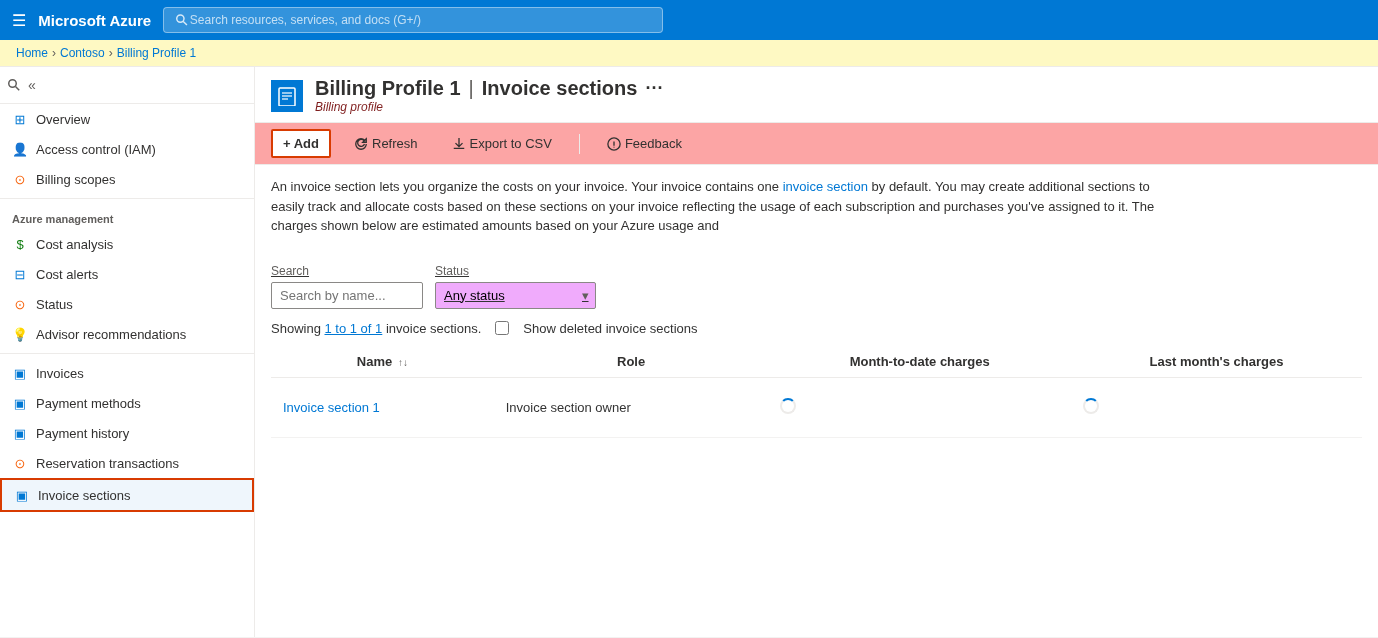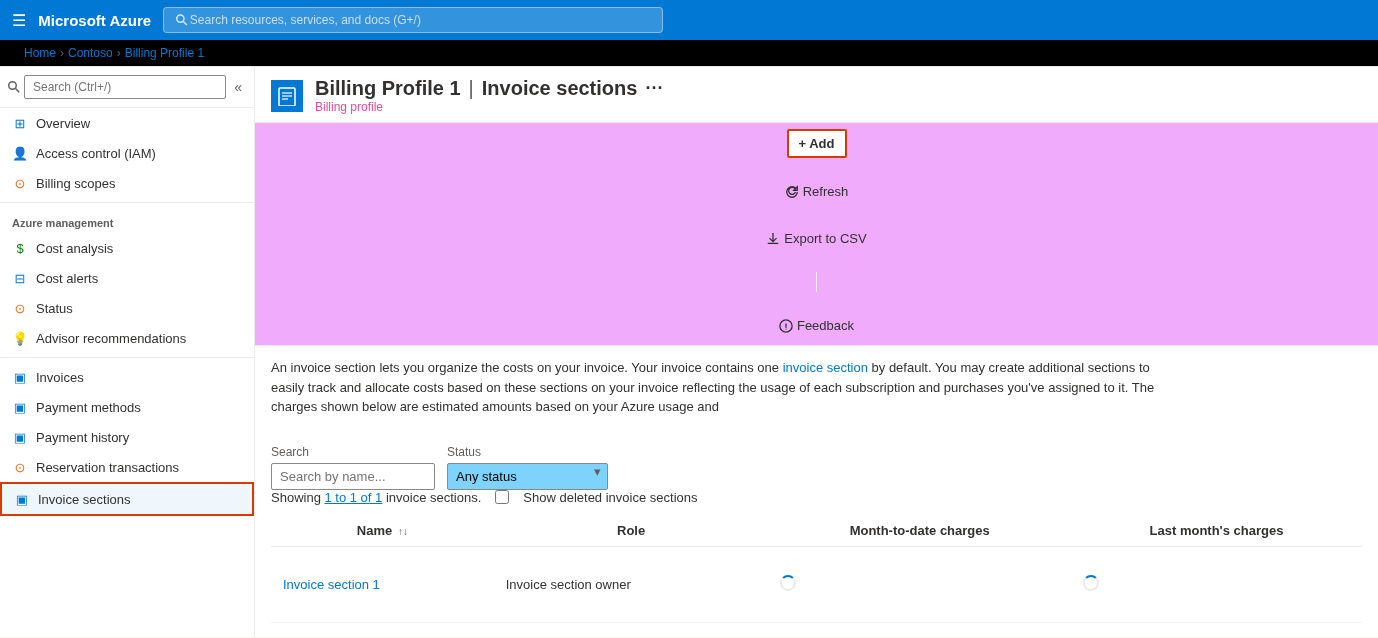--- a/index.html
+++ b/index.html
@@ -36,24 +36,24 @@
       border: none;
       outline: none;
       color: rgba(255,255,255,0.9);
       font-size: 12px;
       width: 100%;
     }
     .search-bar input::placeholder { color: rgba(255,255,255,0.7); }
 
     
     .breadcrumb {
-      padding: 6px 24px;
+      padding: 6px 16px;
       font-size: 12px;
       color: #0078d4;
-      background: #000000;
+      background: #fef9c3;
       border-bottom: 1px solid #edebe9;
       display: flex;
       align-items: center;
       gap: 4px;
     }
     .breadcrumb a { color: #0078d4; text-decoration: none; }
     .breadcrumb .sep { color: #605e5c; }
 
     
     .page-layout {
@@ -151,32 +151,31 @@
     }
     .page-title-block h1 {
       font-size: 20px;
       font-weight: 600;
       color: #323130;
       display: flex;
       align-items: center;
       gap: 8px;
     }
     .page-title-block h1 .separator { color: #605e5c; font-weight: 300; }
-    .page-subtitle { font-size: 12px; color: #ec4899; }
+    .page-subtitle { font-size: 12px; color: #7f1d1d; font-style: italic; }
     .ellipsis { color: #323130; cursor: pointer; font-size: 18px; }
 
     
     .toolbar {
       display: flex;
       align-items: center;
       padding: 6px 16px;
-      gap: 20px;
+      gap: 12px;
       border-bottom: 1px solid #edebe9;
-      background: #f0abfc;
-      flex-direction: column;
+      background: #fca5a5;
     }
     .btn-toolbar {
       display: flex;
       align-items: center;
       gap: 4px;
       padding: 5px 10px;
       border: 1px solid transparent;
       background: none;
       cursor: pointer;
       font-size: 13px;
@@ -207,37 +206,38 @@
       line-height: 1.5;
       margin-bottom: 28px;
       max-width: 900px;
     }
     .description-text a { color: #0078d4; text-decoration: none; }
 
     
     .filters-row {
       display: flex;
       gap: 12px;
-      margin-bottom: 0;
+      margin-bottom: 12px;
+      text-decoration: underline;
     }
     .filter-group label { font-size: 12px; color: #605e5c; margin-bottom: 4px; display: block; }
     .filter-group input, .filter-group select {
       border: 1px solid #8a8886;
       border-radius: 2px;
       padding: 5px 8px;
       font-size: 13px;
       outline: none;
     }
-    .filter-group input { width: 164px; }
+    .filter-group input { width: 152px; }
     .status-select-wrap {
       display: flex;
-      align-items: flex-start;
+      align-items: center;
       border: 1px solid #8a8886;
       border-radius: 2px;
-      background: #7dd3fc;
+      background: #f0abfc;
     }
     .status-select-wrap select {
       border: none;
       outline: none;
       padding: 5px 8px;
       font-size: 13px;
       background: transparent;
       width: 140px;
       appearance: none;
     }
@@ -258,21 +258,21 @@
     .data-table { width: 100%; border-collapse: collapse; }
     .data-table th {
       text-align: center;
       padding: 8px 12px;
       font-size: 13px;
       font-weight: 700;
       color: #323130;
       border-bottom: 1px solid #edebe9;
     }
     .data-table td {
-      padding: 28px 12px;
+      padding: 20px 12px;
       font-size: 13px;
       border-bottom: 1px solid #f3f2f1;
     }
     .sort-icon { font-size: 10px; color: #605e5c; margin-left: 2px; }
     .link { color: #0078d4; cursor: pointer; text-decoration: none; }
     .loading-spinner {
       display: inline-block;
       width: 16px;
       height: 16px;
       border: 2px solid #edebe9;
@@ -306,21 +306,20 @@
 </div>
 
 <div class="page-layout">
 
   <div class="sidebar">
     <div class="sidebar-search">
       <svg width="12" height="12" viewBox="0 0 16 16">
           <circle cx="6" cy="6" r="5" fill="none" stroke="#605e5c" stroke-width="2"></circle>
           <line x1="10" y1="10" x2="15" y2="15" stroke="#605e5c" stroke-width="2"></line>
         </svg>
-      <input type="text" placeholder="Search (Ctrl+/)" style="">
       <button class="collapse-btn">«</button>
     </div>
 
     <div class="sidebar-item">
       <span class="icon-sq" style="color:#0078d4;">⊞</span>
       <span>Overview</span>
     </div>
     <div class="sidebar-item">
       <span class="icon-sq" style="color:#0078d4;">👤</span>
       <span>Access control (IAM)</span>

